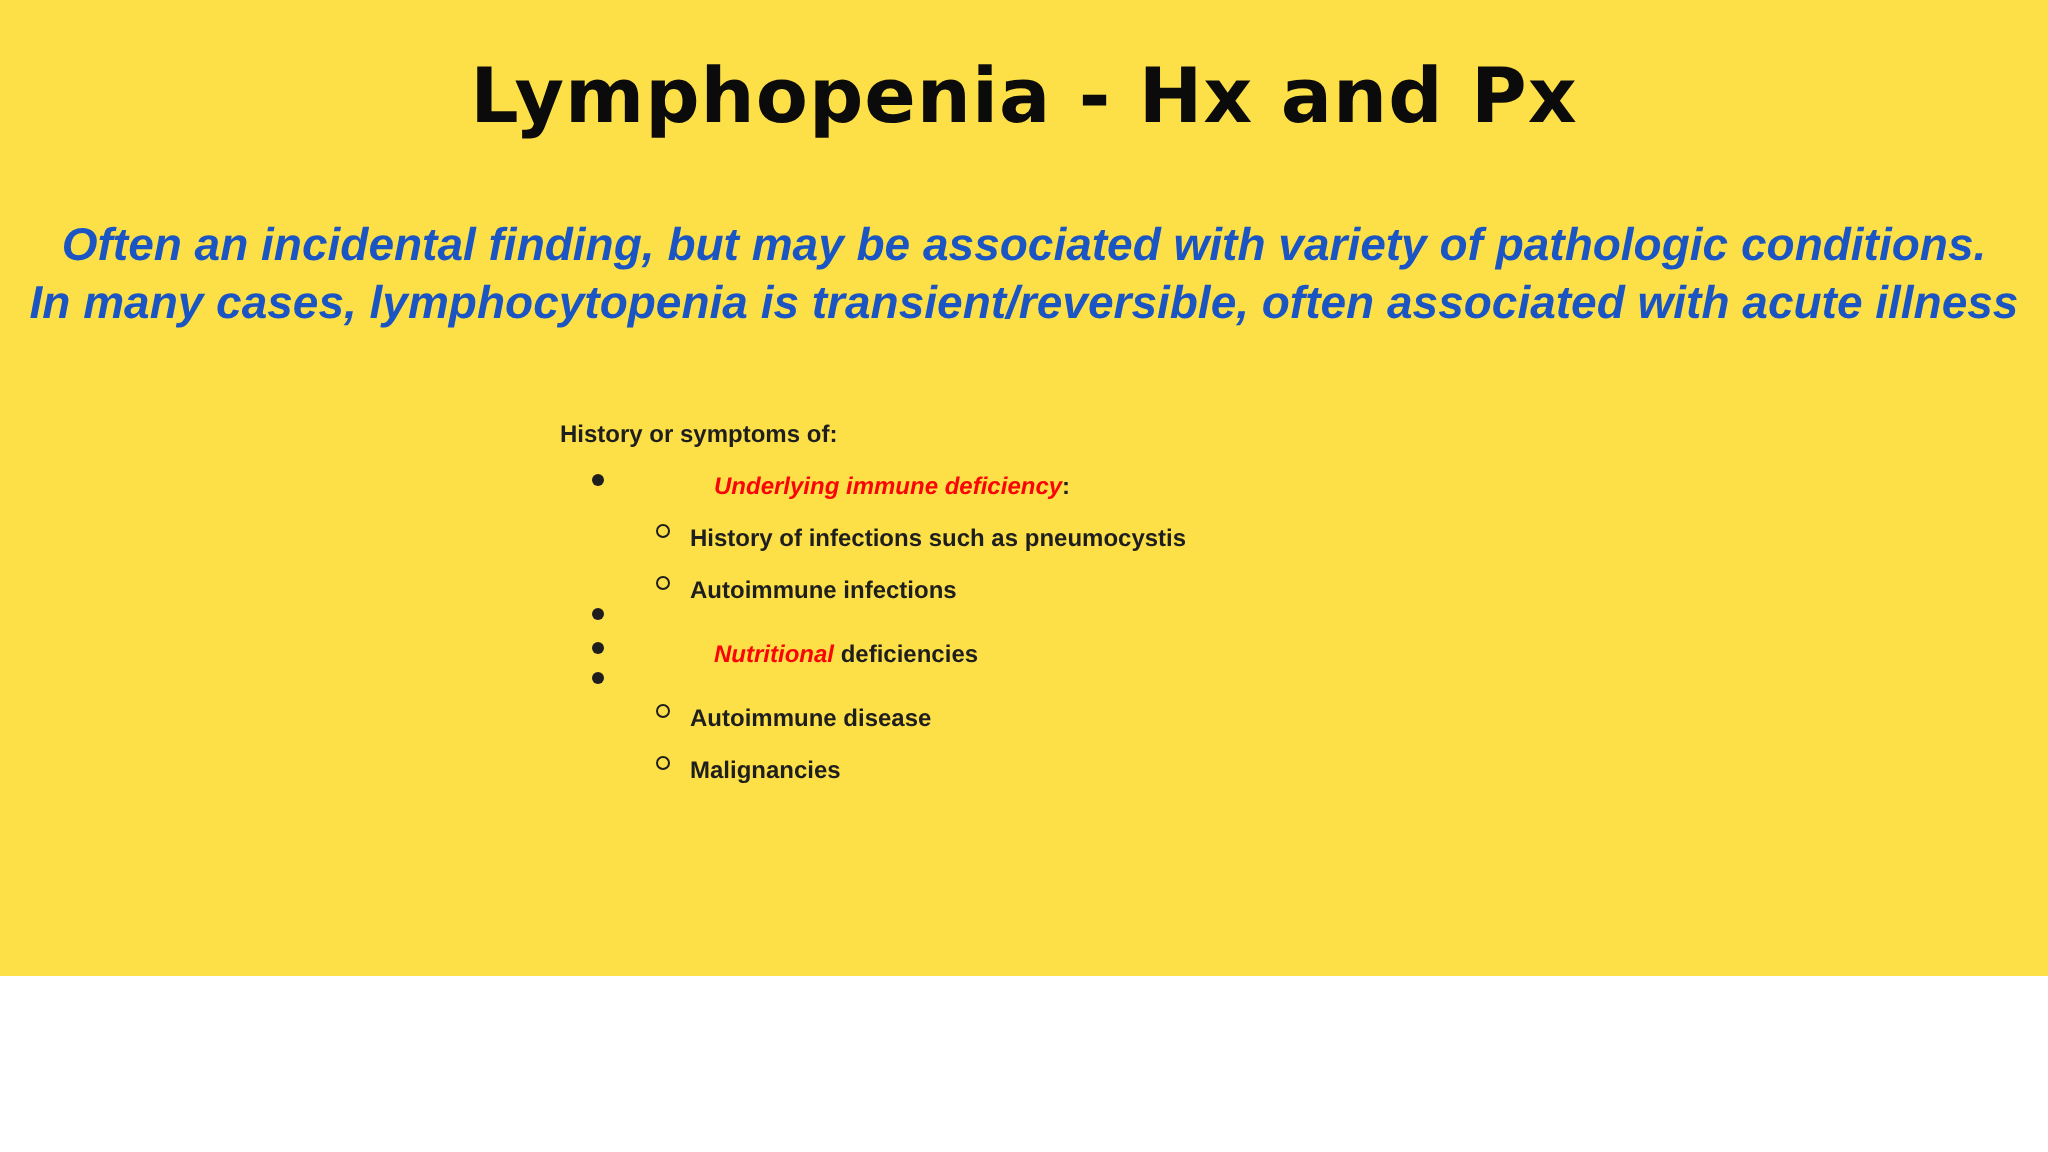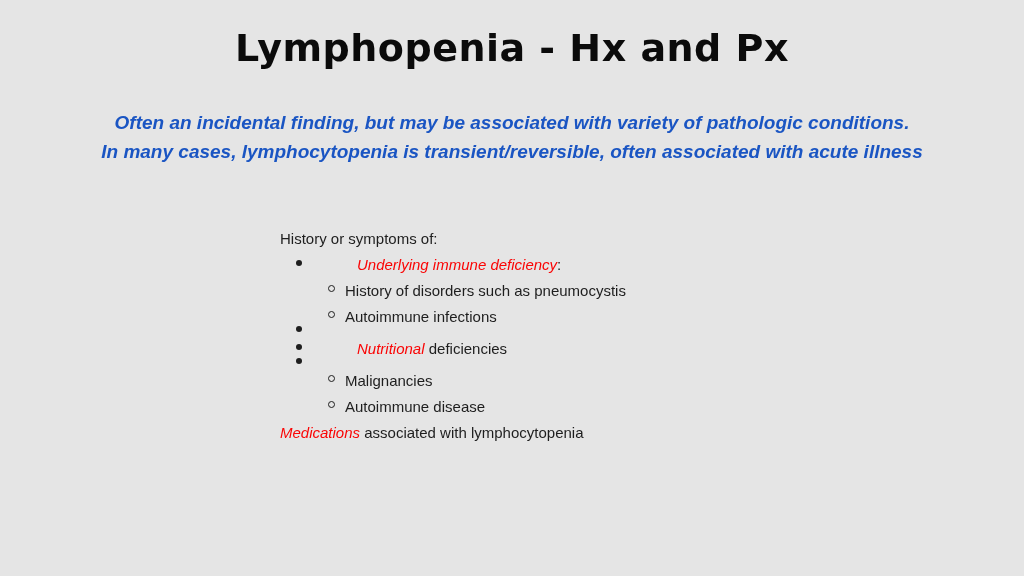--- a/index.html
+++ b/index.html
@@ -3,48 +3,48 @@
 <meta charset="utf-8">
 <style>
   html, body {
     margin: 0;
     padding: 0;
     background: #ffffff;
   }
   .slide {
     position: relative;
     width: 1024px;
-    height: 576px;
-    background: #e5e5e5;
+    height: 488px;
+    background: #fde047;
     overflow: hidden;
     font-family: "Liberation Sans", sans-serif;
   }
   .title {
     margin-top: 26px;
     text-align: center;
     font-family: "DejaVu Sans", sans-serif;
     font-weight: bold;
     font-size: 38px;
     letter-spacing: 0.5px;
     color: #0b0b0b;
   }
   .subtitle {
     margin-top: 38px;
     text-align: center;
     font-weight: bold;
     font-style: italic;
-    font-size: 19px;
+    font-size: 23px;
     line-height: 29px;
     color: var(--blue, #1a55c3);
   }
   .list-block {
-    margin-top: 60px;
+    margin-top: 38px;
     margin-left: 280px;
-    font-size: 15px;
-    font-weight: normal;
+    font-size: 12px;
+    font-weight: bold;
     color: var(--black, #1e1e1e);
   }
   .row {
     display: flex;
     align-items: baseline;
     line-height: 26px;
   }
   .row.level0 { padding-left: 0; }
   .row.level1 { padding-left: 16px; gap: 44px; }
   .row.level2 { padding-left: 48px; }
@@ -94,21 +94,21 @@
       <div class="row level1">
         <span class="marker disc">
           <span class="dot"></span>
         </span>
         <span><span class="run-red">Underlying immune deficiency</span><span class="run-black">:</span></span>
       </div>
       <div class="row level2">
         <span class="marker circle">
           <span class="dot"></span>
         </span>
-        <span><span class="run-black">History of disorders such as pneumocystis</span></span>
+        <span><span class="run-black">History of infections such as pneumocystis</span></span>
       </div>
       <div class="row level2">
         <span class="marker circle">
           <span class="dot"></span>
         </span>
         <span><span class="run-black">Autoimmune infections</span></span>
       </div>
       <div class="row level1">
         <span class="marker disc">
           <span class="dot"></span>
@@ -122,25 +122,22 @@
       </div>
       <div class="row level1">
         <span class="marker disc">
           <span class="dot"></span>
         </span>
       </div>
       <div class="row level2">
         <span class="marker circle">
           <span class="dot"></span>
         </span>
-        <span><span class="run-black">Malignancies</span></span>
+        <span><span class="run-black">Autoimmune disease</span></span>
       </div>
       <div class="row level2">
         <span class="marker circle">
           <span class="dot"></span>
         </span>
-        <span><span class="run-black">Autoimmune disease</span></span>
-      </div>
-      <div class="row level0">
-        <span><span class="run-red">Medications</span><span class="run-black"> associated with lymphocytopenia</span></span>
+        <span><span class="run-black">Malignancies</span></span>
       </div>
     </div>
 </div>
 
 </body></html>

